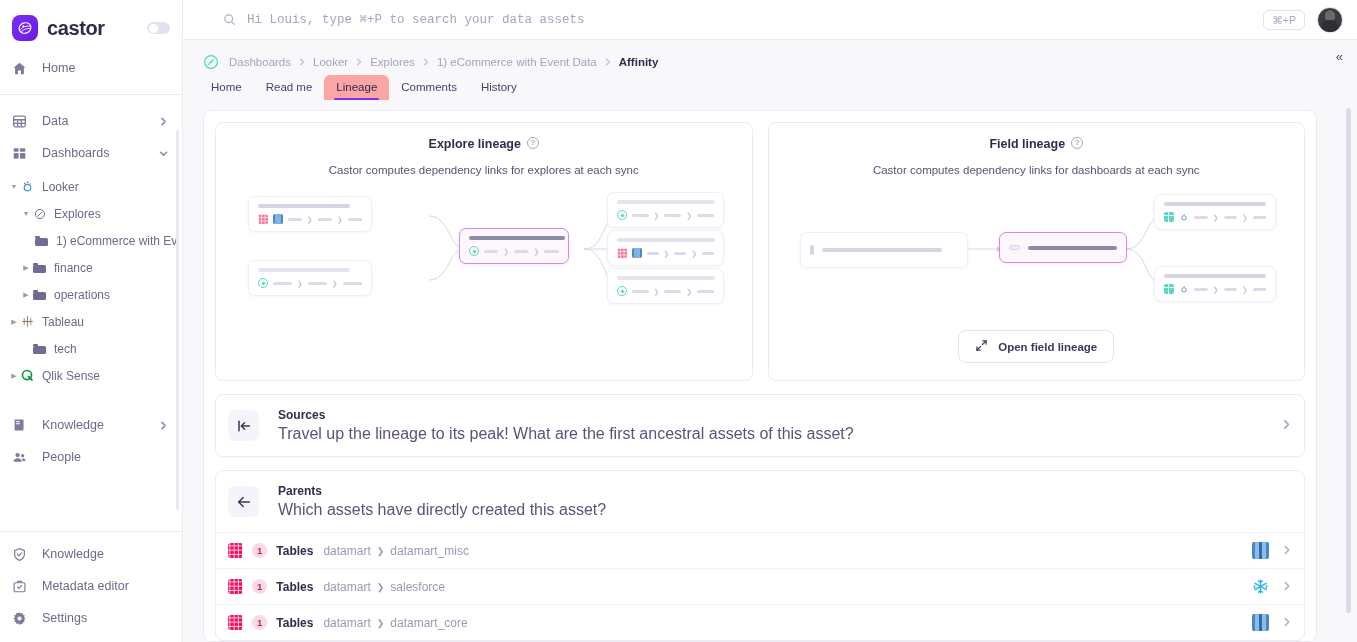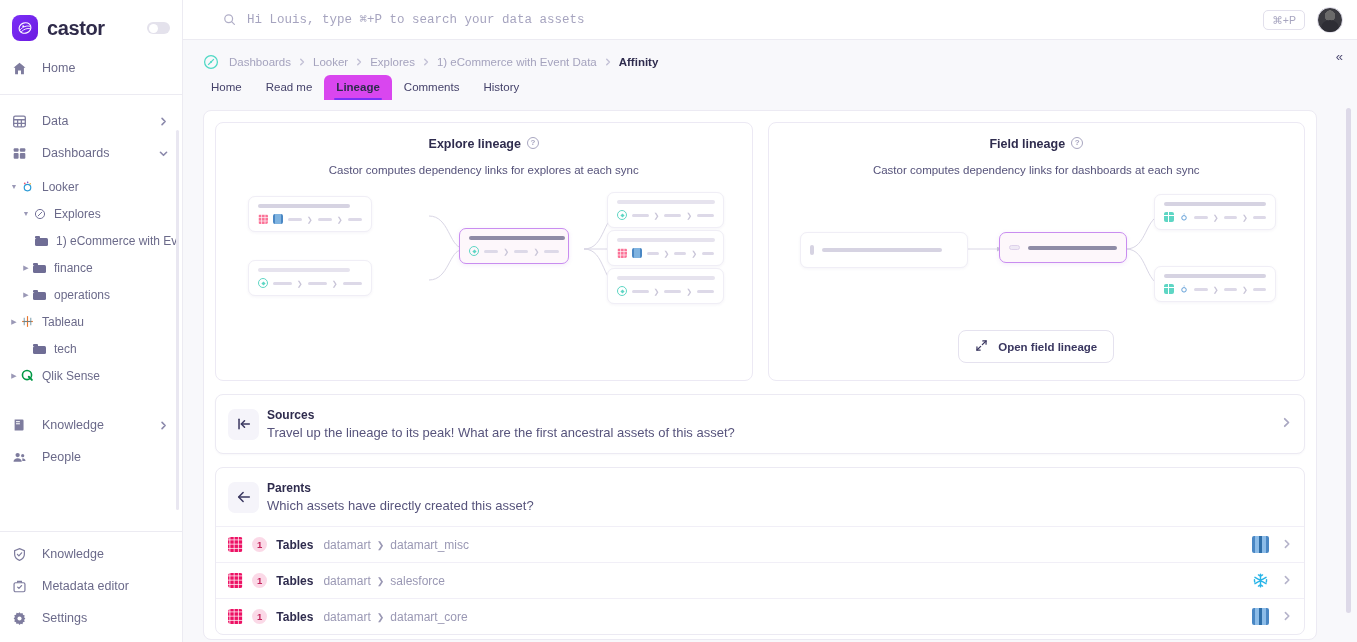--- a/index.html
+++ b/index.html
@@ -144,21 +144,21 @@
   .collapse-btn {
     position:absolute; right:14px; top:10px; color:#4d4a72;
     font-size:13px; cursor:pointer; line-height:1;
   }
   .tabs { display:flex; align-items:flex-end; padding-left:16px; height:28px; }
   .tab {
     font-size:11.5px; color:#45426a; padding:6px 12px 7px 12px;
     cursor:pointer; border-radius:6px 6px 0 0; position:relative;
   }
   .tab.active {
-    background:#d946ef; font-weight:700; color:#2f2c4e;margin-top:45px;
+    background:#fca5a5; font-weight:400; color:#2f2c4e;margin-top:45px;
   }
   .tab.active::after {
     content:""; position:absolute; left:10px; right:10px; bottom:0;
     height:2px; background:#7b2ff7; border-radius:2px;
   }
 
   
   .content {
     flex:1; background:#f8f8fb; overflow:hidden;
     padding: 10px 20px 0 20px; position:relative;
@@ -260,23 +260,23 @@
     margin-top:13px; border:1px solid #eceaf3; border-radius:8px;
     background:#fff; box-shadow:0 1px 2px rgba(80,70,130,.04);
     display:flex; align-items:center; padding:13px 12px;
     cursor:pointer;
   }
   .sec-ico {
     width:31px; height:31px; border-radius:7px; background:#f5f4fa;
     display:flex; align-items:center; justify-content:center;
     color:#3a3760; flex:0 0 auto;
   }
-  .sec-txt { margin-left:8px; }
+  .sec-txt { margin-left:19px; }
   .sec-title { font-size:12px; font-weight:700; color:#2f2c4e; }
-  .sec-desc { font-size:13px; color:#57547c; margin-top:3px; }
+  .sec-desc { font-size:16px; color:#57547c; margin-top:3px; }
   .sec-chev { margin-left:auto; color:#a9a7c2; font-size:12px; }
 
   .parents-card { margin-top:13px; border:1px solid #eceaf3; border-radius:8px; background:#fff; }
   .parents-head { display:flex; align-items:center; padding:13px 12px; cursor:pointer; }
   .asset-row {
     display:flex; align-items:center; height:36px;
     border-top:1px solid #f1eff7; padding:0 12px; cursor:pointer;
     font-size:12px;
   }
   .asset-ico {

